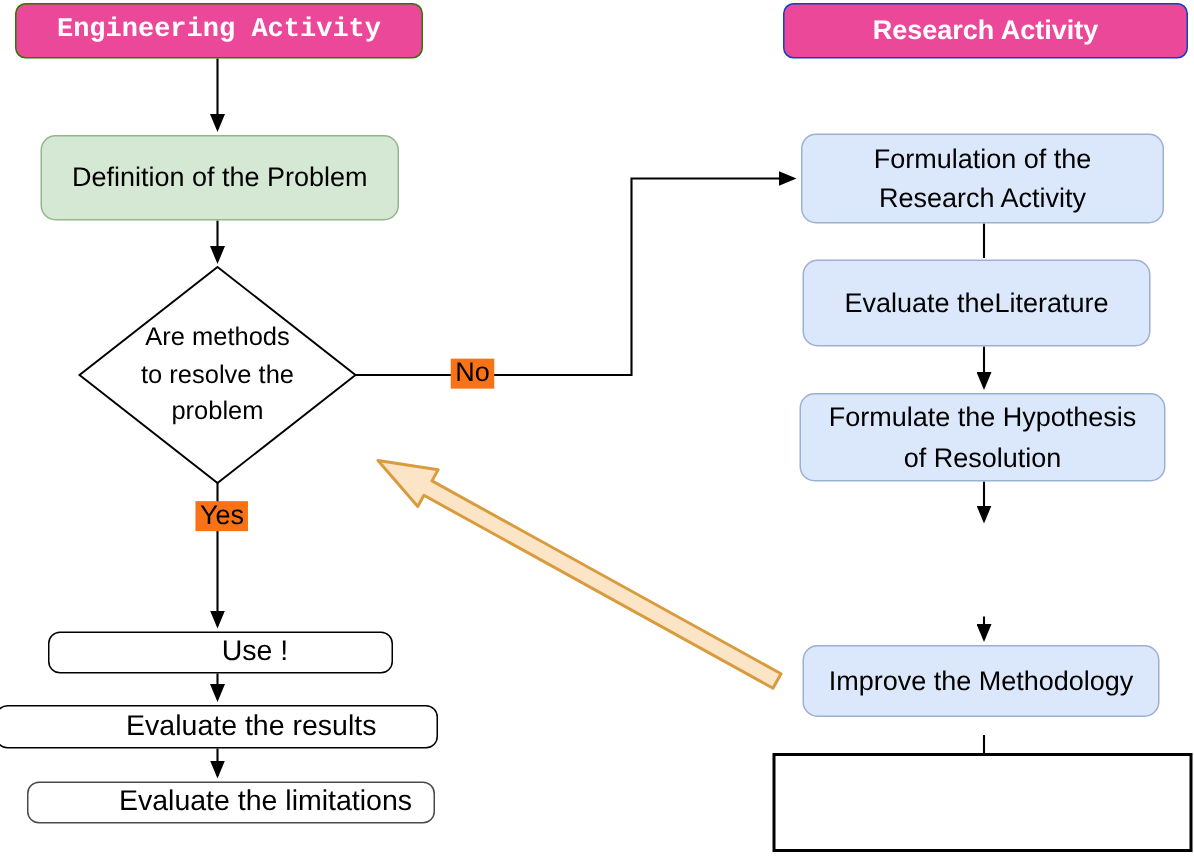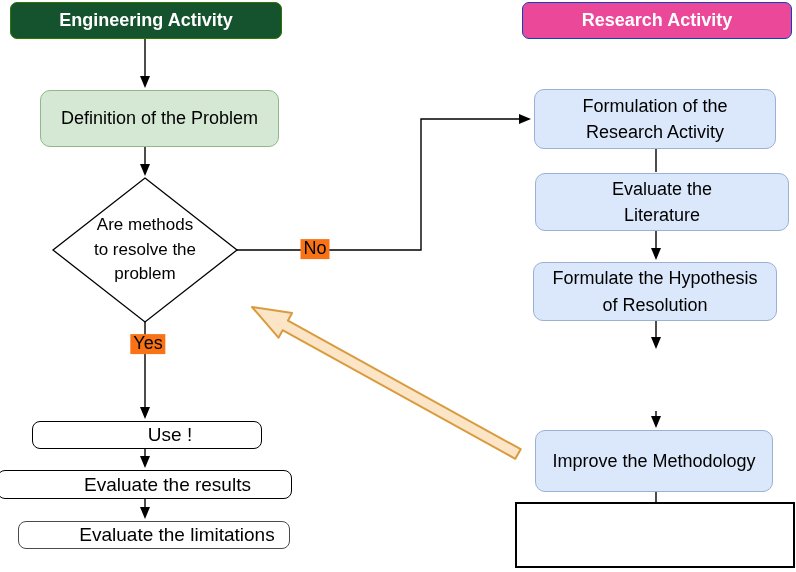--- a/index.html
+++ b/index.html
@@ -6,21 +6,21 @@
   #canvas{
     position:relative;width:796px;height:572px;background:#ffffff;overflow:hidden;
     font-family:"Liberation Sans","DejaVu Sans",sans-serif;color:#000;
   }
   #conn{position:absolute;left:0;top:0;z-index:1;}
   .node{
     position:absolute;z-index:2;display:flex;align-items:center;justify-content:center;
     text-align:center;box-sizing:border-box;font-size:18px;line-height:1.45;
   }
   .hdr{font-weight:bold;color:#ffffff;border-radius:7px;}
-  .hdr.green{background:#14532d;border:1px solid #2d7600;}
+  .hdr.green{background:#ec4899;border:1px solid #2d7600;font-family:Liberation Mono, monospace;}
   .hdr.blue{background:#ec4899;border:1px solid #0a42c2;}
   .lightgreen{background:#d5e8d4;border:1.5px solid #93b68c;border-radius:10px;}
   .lightblue{background:#dbe8fb;border:1.5px solid #9cb0d3;border-radius:10px;}
   .whitebox{background:#ffffff;border:1.5px solid #000000;border-radius:8px;font-size:19px;padding-left:46px;}
   .whitebox.graybrd{border-color:#4a4a4a;}
   .emptybox{background:#ffffff;border:2px solid #000000;border-radius:0;}
   .diamond-label{font-size:17px;line-height:1.45;background:transparent;}
   .edge-label{
     position:absolute;z-index:3;background:#f97316;padding:0 3px;font-size:18px;
     transform:translate(-50%,-50%);line-height:1.1;
@@ -53,21 +53,21 @@
     <path d="M656 411 L656 426" stroke="#000" stroke-width="1.4" fill="none" marker-end="url(#ah)"></path>
     <path d="M656 490 L656 502" stroke="#000" stroke-width="1.4" fill="none"></path>
 
     <polygon points="145,178 237,250 145,322 53,250" stroke="#000000" stroke-width="1.3" fill="#ffffff"></polygon>
 
     <polygon points="252,307 292.1,313.1 288,320.6 520.7,449.2 515.3,458.8 282.6,330.2 278.5,337.7" stroke="#d89c3e" stroke-width="2" stroke-linejoin="round" fill="#fce4c6"></polygon>
   </svg>
 
   <div class="node hdr green" style="left:10px;top:2px;width:272px;height:37px;">Engineering Activity</div>
 
-  <div class="node lightgreen" style="left:27px;top:90px;width:239px;height:57px;margin-left:13px;">Definition of the Problem</div>
+  <div class="node lightgreen" style="left:27px;top:90px;width:239px;height:57px;">Definition of the Problem</div>
 
   <div class="node diamond-label stack" style="left:55px;top:200px;width:180px;height:100px;flex-direction:column;">
     <span>Are methods</span>
     <span>to resolve the</span>
     <span>problem</span>
   </div>
 
   <span class="edge-label" style="left:148px;top:344px;">Yes</span>
 
   <span class="edge-label" style="left:315px;top:249px;">No</span>
@@ -78,28 +78,28 @@
 
   <div class="node whitebox graybrd" style="left:18px;top:521px;width:272px;height:28px;">Evaluate the limitations</div>
 
   <div class="node hdr blue" style="left:522px;top:2px;width:270px;height:37px;">Research Activity</div>
 
   <div class="node lightblue stack" style="left:534px;top:89px;width:242px;height:60px;flex-direction:column;">
     <span>Formulation of the</span>
     <span>Research Activity</span>
   </div>
 
-  <div class="node lightblue stack" style="left:535px;top:173px;width:254px;height:58px;flex-direction:column;">
+  <div class="node lightblue stack" style="left:535px;top:173px;width:232px;height:58px;flex-direction:row;">
     <span>Evaluate the</span>
     <span>Literature</span>
   </div>
 
   <div class="node lightblue stack" style="left:533px;top:262px;width:244px;height:59px;flex-direction:column;">
     <span>Formulate the Hypothesis</span>
     <span>of Resolution</span>
   </div>
 
 
-  <div class="node lightblue" style="left:535px;top:430px;width:238px;height:62px;">Improve the Methodology</div>
+  <div class="node lightblue" style="left:535px;top:430px;width:238px;height:48px;">Improve the Methodology</div>
 
   <div class="node emptybox" style="left:515px;top:502px;width:280px;height:66px;"></div>
 
 </div>
 
 </body></html>

